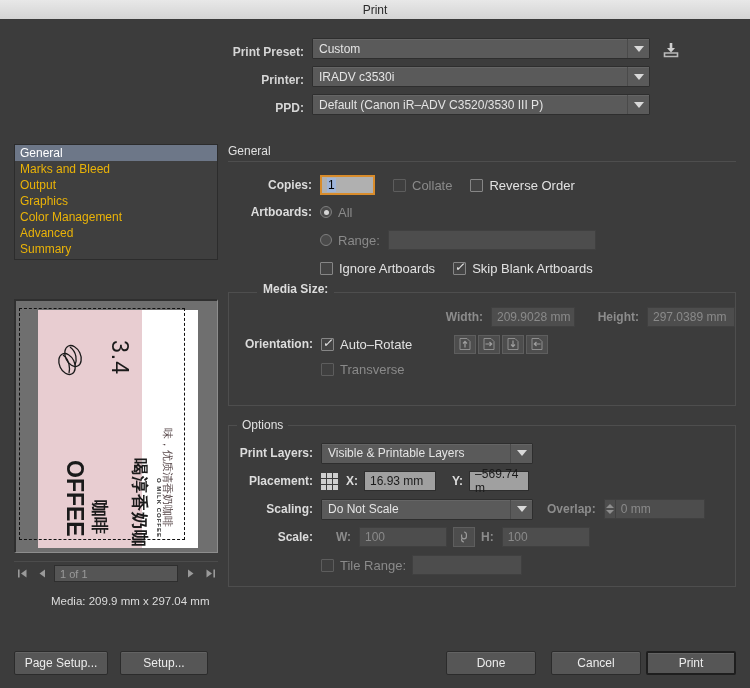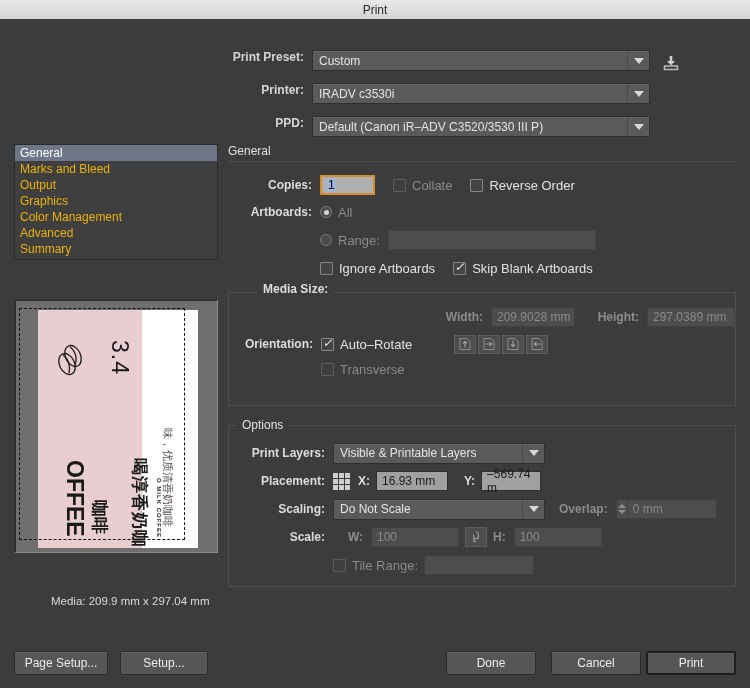--- a/index.html
+++ b/index.html
@@ -24,22 +24,22 @@
   
   .dialog {
     position: absolute; top: 21px; left: 0;
     width: 750px; height: 667px;
     background: #3c3c3c;
   }
 
   
   .toprows { position: absolute; top: 17px; left: 0; width: 750px; }
   .row {
-    display: flex; align-items: flex-start;
-    height: 21px; margin-bottom: 7px; margin-top: 12px;
+    display: flex; align-items: flex-end;
+    height: 21px; margin-bottom: 7px;
   }
   .row .lbl {
     width: 312px; text-align: right; padding-right: 8px;
     font-size: 12px; color: #d6d6d6; font-weight: bold;
   }
   .combo {
     height: 21px; background: #5a5a5a;
     border: 1px solid #2e2e2e;
     border-radius: 1px;
     display: flex; align-items: center;
@@ -300,20 +300,47 @@
         <div class="vtext" style="left:73px;top:190px;font-size:17px;font-weight:bold;">咖啡</div>
 
         <div class="vtext" style="left:124px;top:168px;font-size:6px;font-weight:bold;letter-spacing:1px;">O MILK COFFEE</div>
 
         <div class="vtext" style="left:137px;top:118px;font-size:11px;color:#5a4a4c;">味，优质清香奶咖啡</div>
       </div>
     </div>
   </div>
   <div class="bleedbox"></div>
 
+  <div class="pagenav">
+    <span class="navbtn">
+      <svg width="11" height="11" viewBox="0 0 11 11">
+          <rect x="1" y="1.5" width="1.6" height="8" fill="#9a9a9a"></rect>
+          <path d="M9.5 1.5 L9.5 9.5 L4 5.5 Z" fill="#9a9a9a"></path>
+        </svg>
+    </span>
+    <span class="navbtn">
+      <svg width="11" height="11" viewBox="0 0 11 11">
+          <path d="M8 1.5 L8 9.5 L2.5 5.5 Z" fill="#9a9a9a"></path>
+        </svg>
+    </span>
+    <div class="pagefield">
+      <span>1 of 1</span>
+    </div>
+    <span class="navbtn">
+      <svg width="11" height="11" viewBox="0 0 11 11">
+          <path d="M3 1.5 L3 9.5 L8.5 5.5 Z" fill="#9a9a9a"></path>
+        </svg>
+    </span>
+    <span class="navbtn">
+      <svg width="11" height="11" viewBox="0 0 11 11">
+          <path d="M1.5 1.5 L1.5 9.5 L7 5.5 Z" fill="#9a9a9a"></path>
+          <rect x="8.4" y="1.5" width="1.6" height="8" fill="#9a9a9a"></rect>
+        </svg>
+    </span>
+  </div>
 
   <div class="docinfo">
     <div class="ln2">Media: 209.9 mm x 297.04 mm</div>
   </div>
 
   <div class="rightcol">
 
     <div style="position:relative;">
       <div style="font-size:12px;color:#e0e0e0;padding-bottom:3px;">
         <span>General</span>
@@ -428,21 +455,21 @@
 
       <div class="frow" style="height:20px;margin-bottom:16px;">
         <span class="flbl"></span>
         <span class="ckwrap">
           <span class="cbox dim"></span>
           <span class="cklabel dim">Transverse</span>
         </span>
       </div>
     </div>
 
-    <div style="position:relative;margin-top:19px;border:1px solid #4e4e4e;padding:16px 0 10px 12px;">
+    <div style="position:relative;margin-top:19px;border:1px solid #4e4e4e;padding:16px 0 10px 0;">
       <div style="position:absolute;top:-8px;left:8px;background:#3c3c3c;padding:0 5px;font-size:12px;color:#e0e0e0;">
         <span>Options</span>
       </div>
 
       <div class="frow">
         <span class="flbl">Print Layers:</span>
         <div class="combo" style="width:212px;">
           <span>Visible &amp; Printable Layers</span>
           <span class="arrowbox">
               <i class="tri-down"></i>

